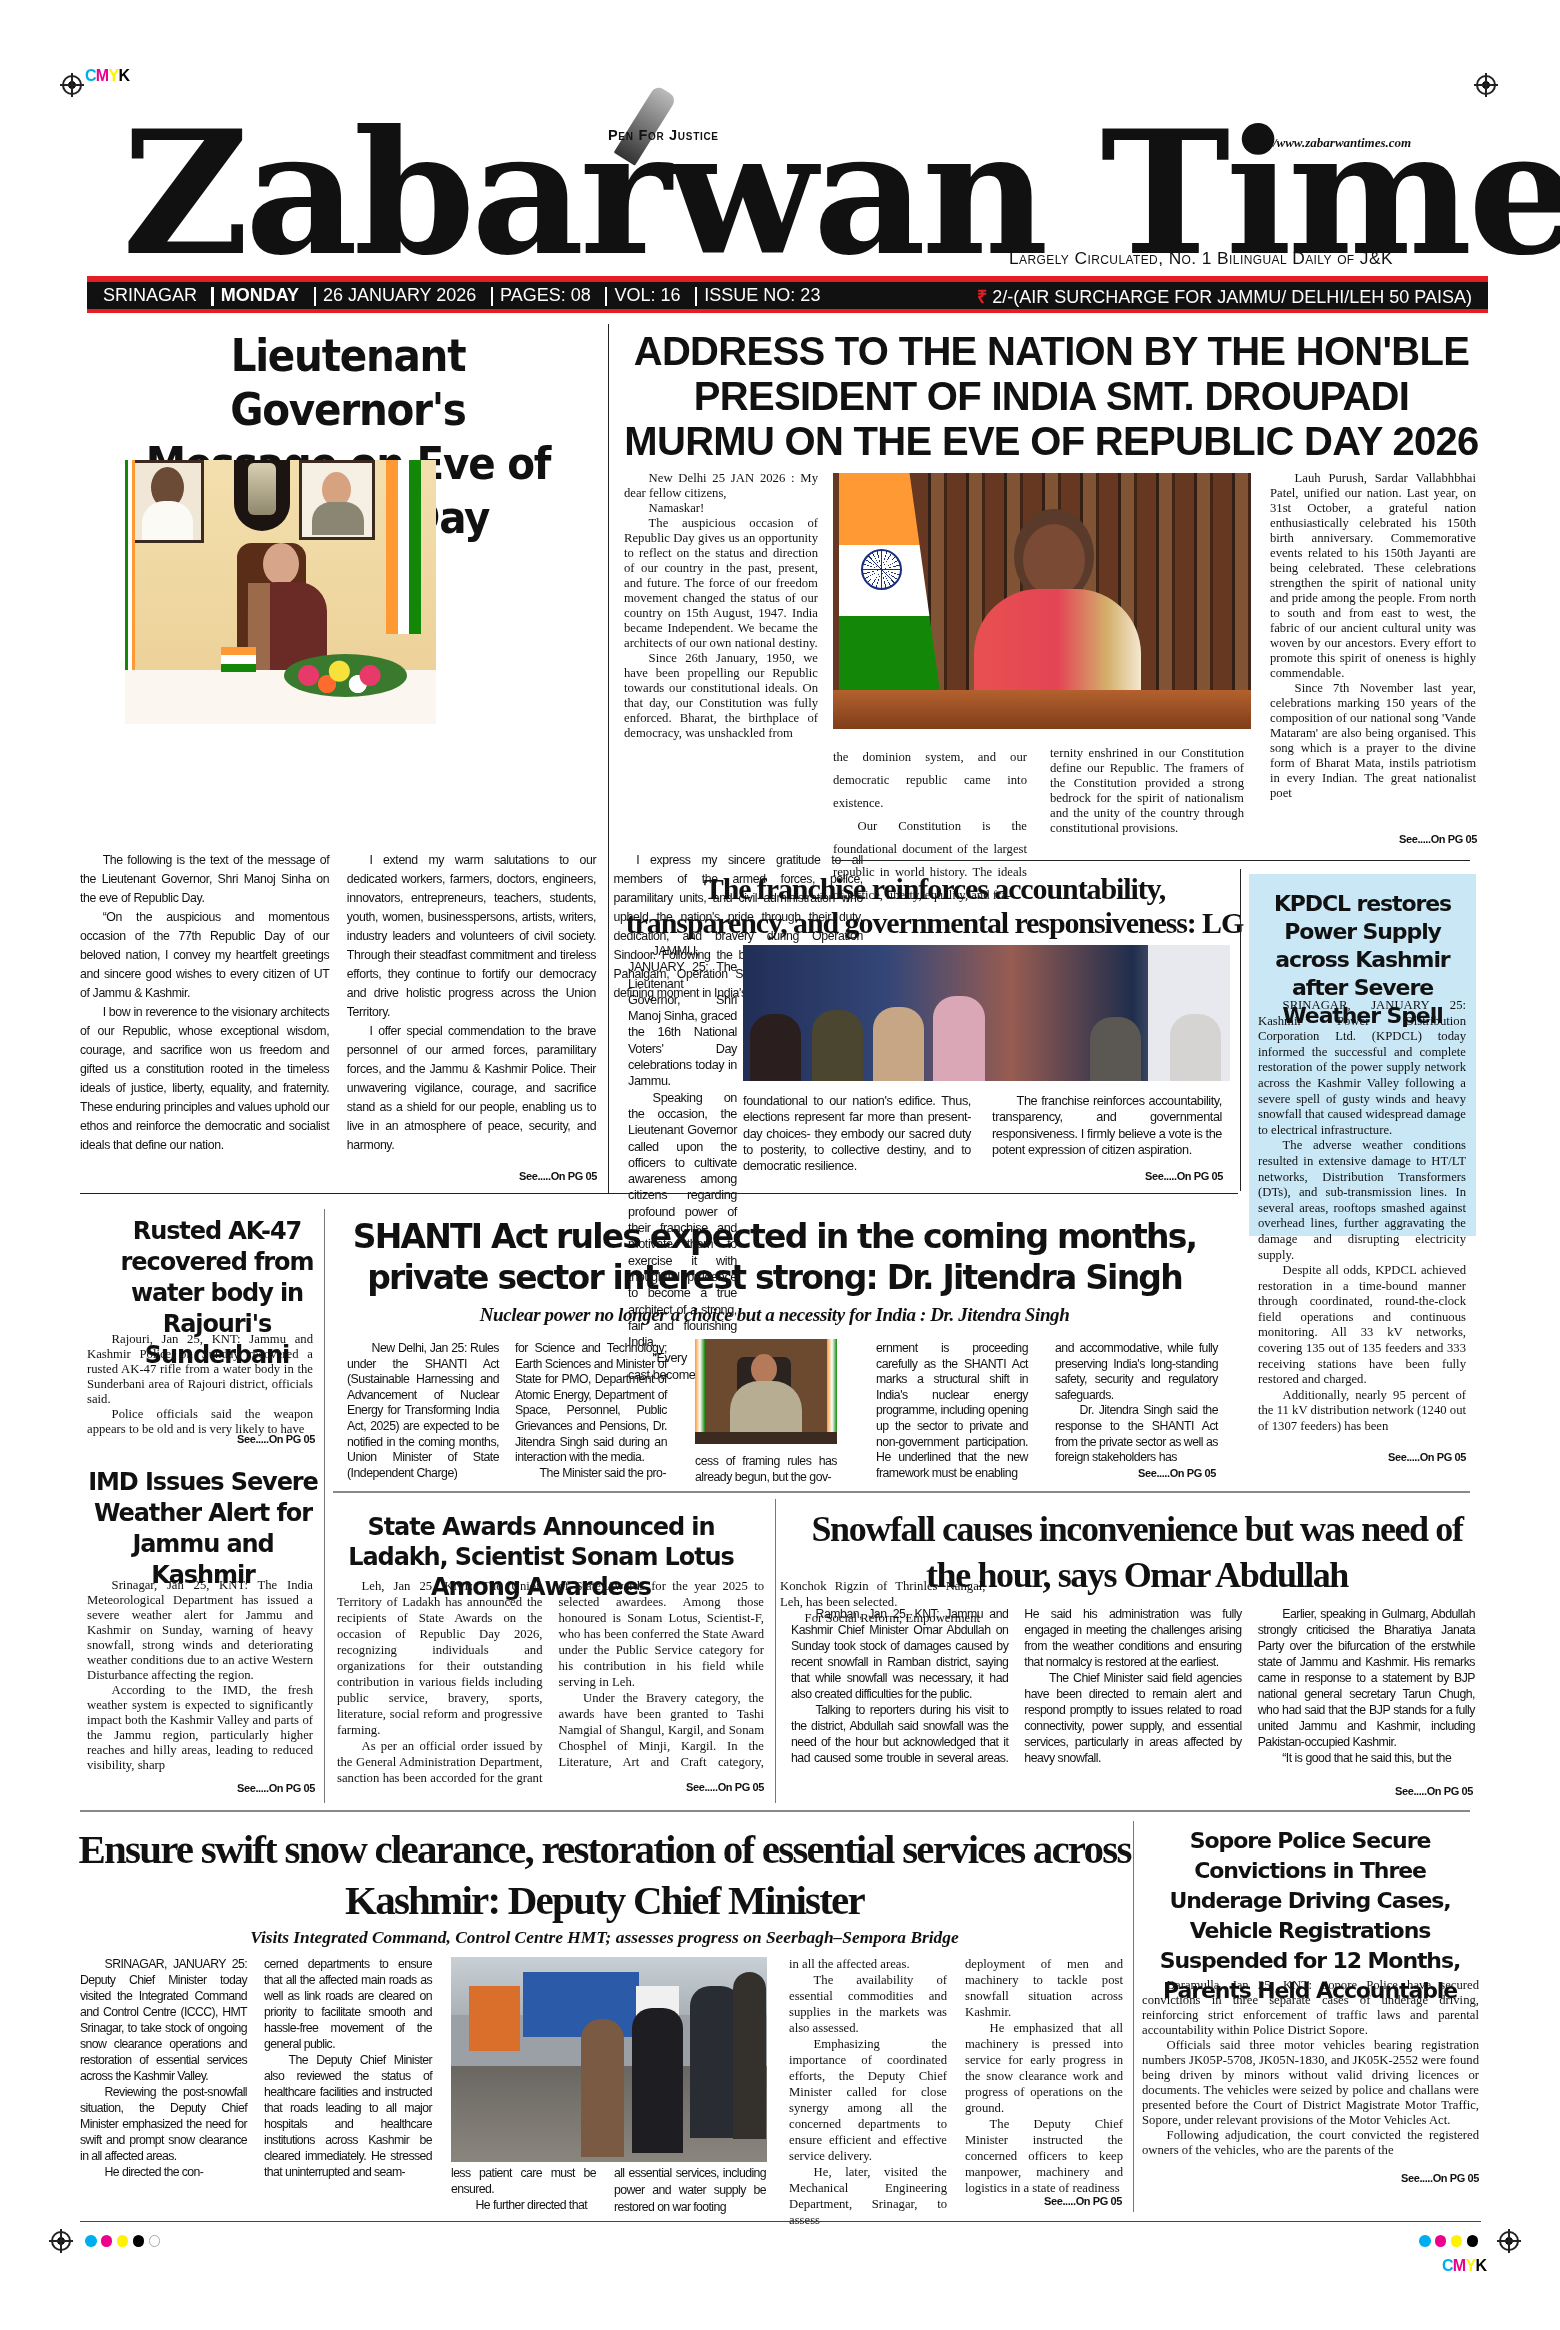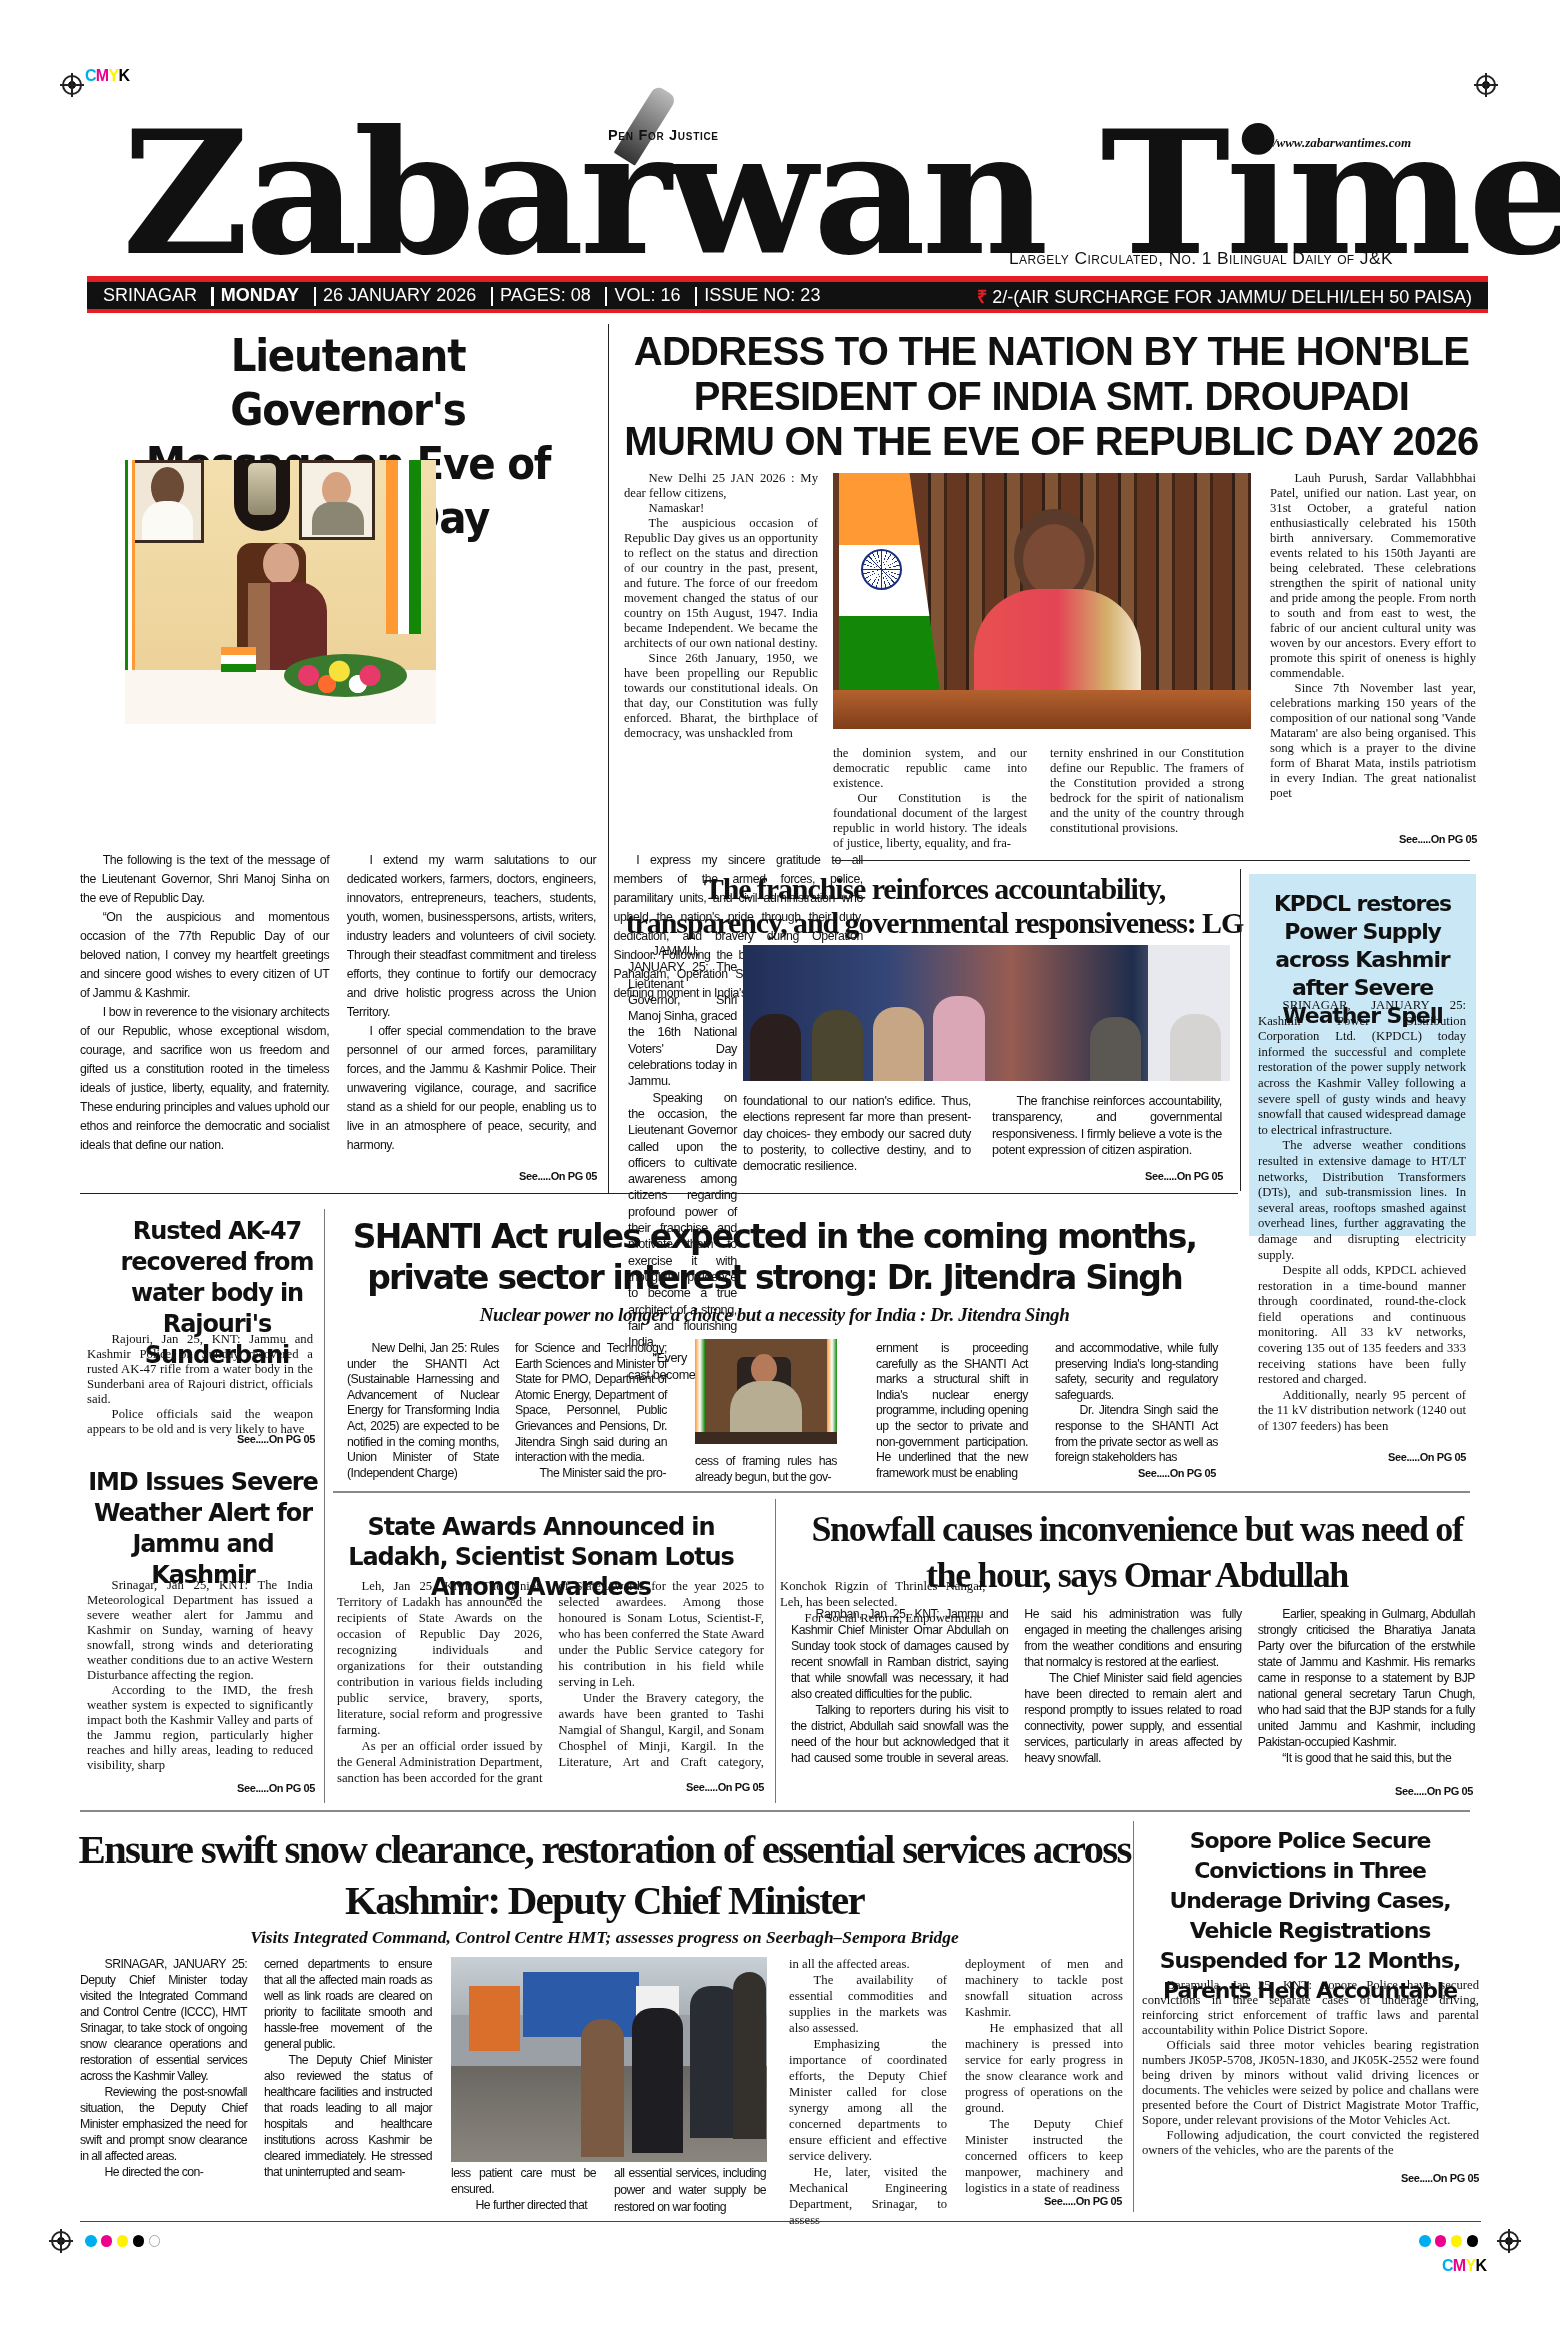--- a/index.html
+++ b/index.html
@@ -128,21 +128,21 @@
   </div>
   <div class="photo" style="left:833px;top:473px;width:418px;height:256px;background:#4c2d1c;">
     <div class="abs" style="left:0;top:0;width:100%;height:100%;background:repeating-linear-gradient(90deg,#6b3a22 0 19px,#2f1c12 19px 22px,#8a5a3a 22px 35px,#3e2417 35px 38px);opacity:0.85;"></div>
     <div class="abs" style="left:5.8px;top:0;width:101px;height:217px;background:linear-gradient(180deg,#ff9933 0 33%,#ffffff 33% 66%,#138808 66%);clip-path:polygon(0 0,70% 0,100% 100%,0 100%);"></div>
     <div class="abs" style="left:27.5px;top:76px;width:41px;height:41px;border-radius:50%;border:2.2px solid #1a2e7a;background:repeating-conic-gradient(#1a2e7a 0 3deg,transparent 3deg 15deg);"></div>
     <div class="abs" style="left:181px;top:36px;width:80px;height:94px;border-radius:50%;background:#5a3a2a;"></div>
     <div class="abs" style="left:190px;top:51px;width:62px;height:72px;border-radius:50%;background:#7a4a35;"></div>
     <div class="abs" style="left:141px;top:116px;width:167px;height:109px;border-radius:65px 65px 0 0;background:linear-gradient(90deg,#e85050,#e44455 50%,#d4b06c 80%,#f4e8d0);"></div>
     <div class="abs" style="left:0;top:217px;width:100%;height:43px;background:linear-gradient(180deg,#b3612e,#7a3a18);"></div>
   </div>
-  <div class="abs body" style="left:833px;top:746px;width:194px;font-size:12.7px;line-height:15px;">
+  <div class="abs body" style="left:833px;top:746px;width:194px;font-size:12.7px;line-height:23px;">
     <p style="text-indent:0">the dominion system, and our democratic republic came into existence.</p>
     <p>Our Constitution is the foundational document of the largest republic in world history. The ideals of justice, liberty, equality, and fra-</p>
   </div>
   <div class="abs body" style="left:1050px;top:746px;width:194px;font-size:12.7px;line-height:15px;">
     <p style="text-indent:0">ternity enshrined in our Constitution define our Republic. The framers of the Constitution provided a strong bedrock for the spirit of nationalism and the unity of the country through constitutional provisions.</p>
   </div>
   <div class="abs body" style="left:1270px;top:471px;width:206px;font-size:12.7px;line-height:15px;">
     <p>Lauh Purush, Sardar Vallabhbhai Patel, unified our nation. Last year, on 31st October, a grateful nation enthusiastically celebrated his 150th birth anniversary. Commemorative events related to his 150th Jayanti are being celebrated. These celebrations strengthen the spirit of national unity and pride among the people. From north to south and from east to west, the fabric of our ancient cultural unity was woven by our ancestors. Every effort to promote this spirit of oneness is highly commendable.</p>
     <p>Since 7th November last year, celebrations marking 150 years of the composition of our national song 'Vande Mataram' are also being organised. This song which is a prayer to the divine form of Bharat Mata, instils patriotism in every Indian. The great nationalist poet</p>
   </div>

